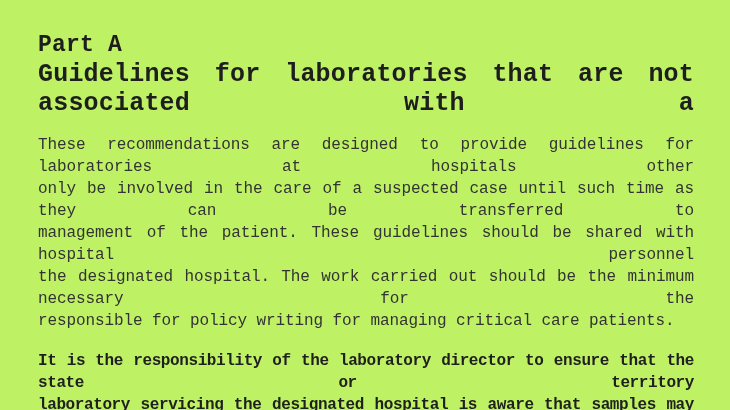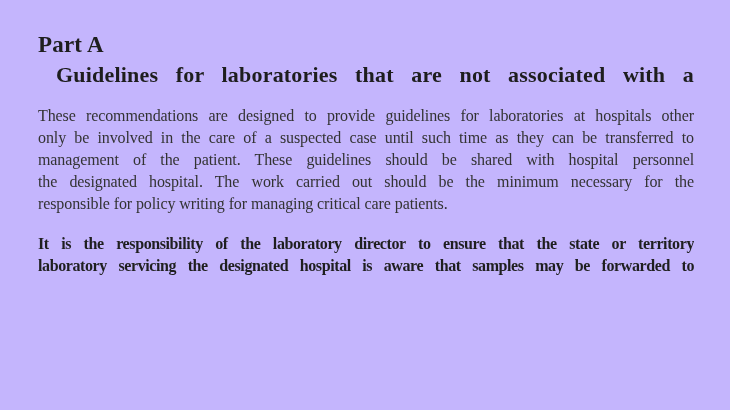--- a/index.html
+++ b/index.html
@@ -11,41 +11,41 @@
     height: 410px;
     overflow: hidden;
     background: #fdfdfc;
     font-family: "Liberation Serif", "DejaVu Serif", serif;
   }
   .page {
     box-sizing: border-box;
     width: 730px;
     height: 410px;
     padding: 30px 36px 0 38px;
-    background: #c4b5fd;
+    background: #bef264;
+    font-family: Liberation Mono, monospace;
   }
   .part {
     margin: 0;
     font-size: 23px;
     font-weight: bold;
     line-height: 30px;
     color: #1e1e1e;
     letter-spacing: 0.2px;
   }
   .title {
     margin: 0;
   }
   .title-line {
     display: block;
-    font-size: 22px;
+    font-size: 25px;
     font-weight: bold;
     line-height: 29px;
     color: #1e1e1e;
     letter-spacing: 0.2px;
-    margin-left: 18px;
   }
   .title-line.justify {
     text-align: justify;
     text-align-last: justify;
   }
   .paragraphs {
     margin-top: 16px;
   }
   .para {
     margin: 0;

